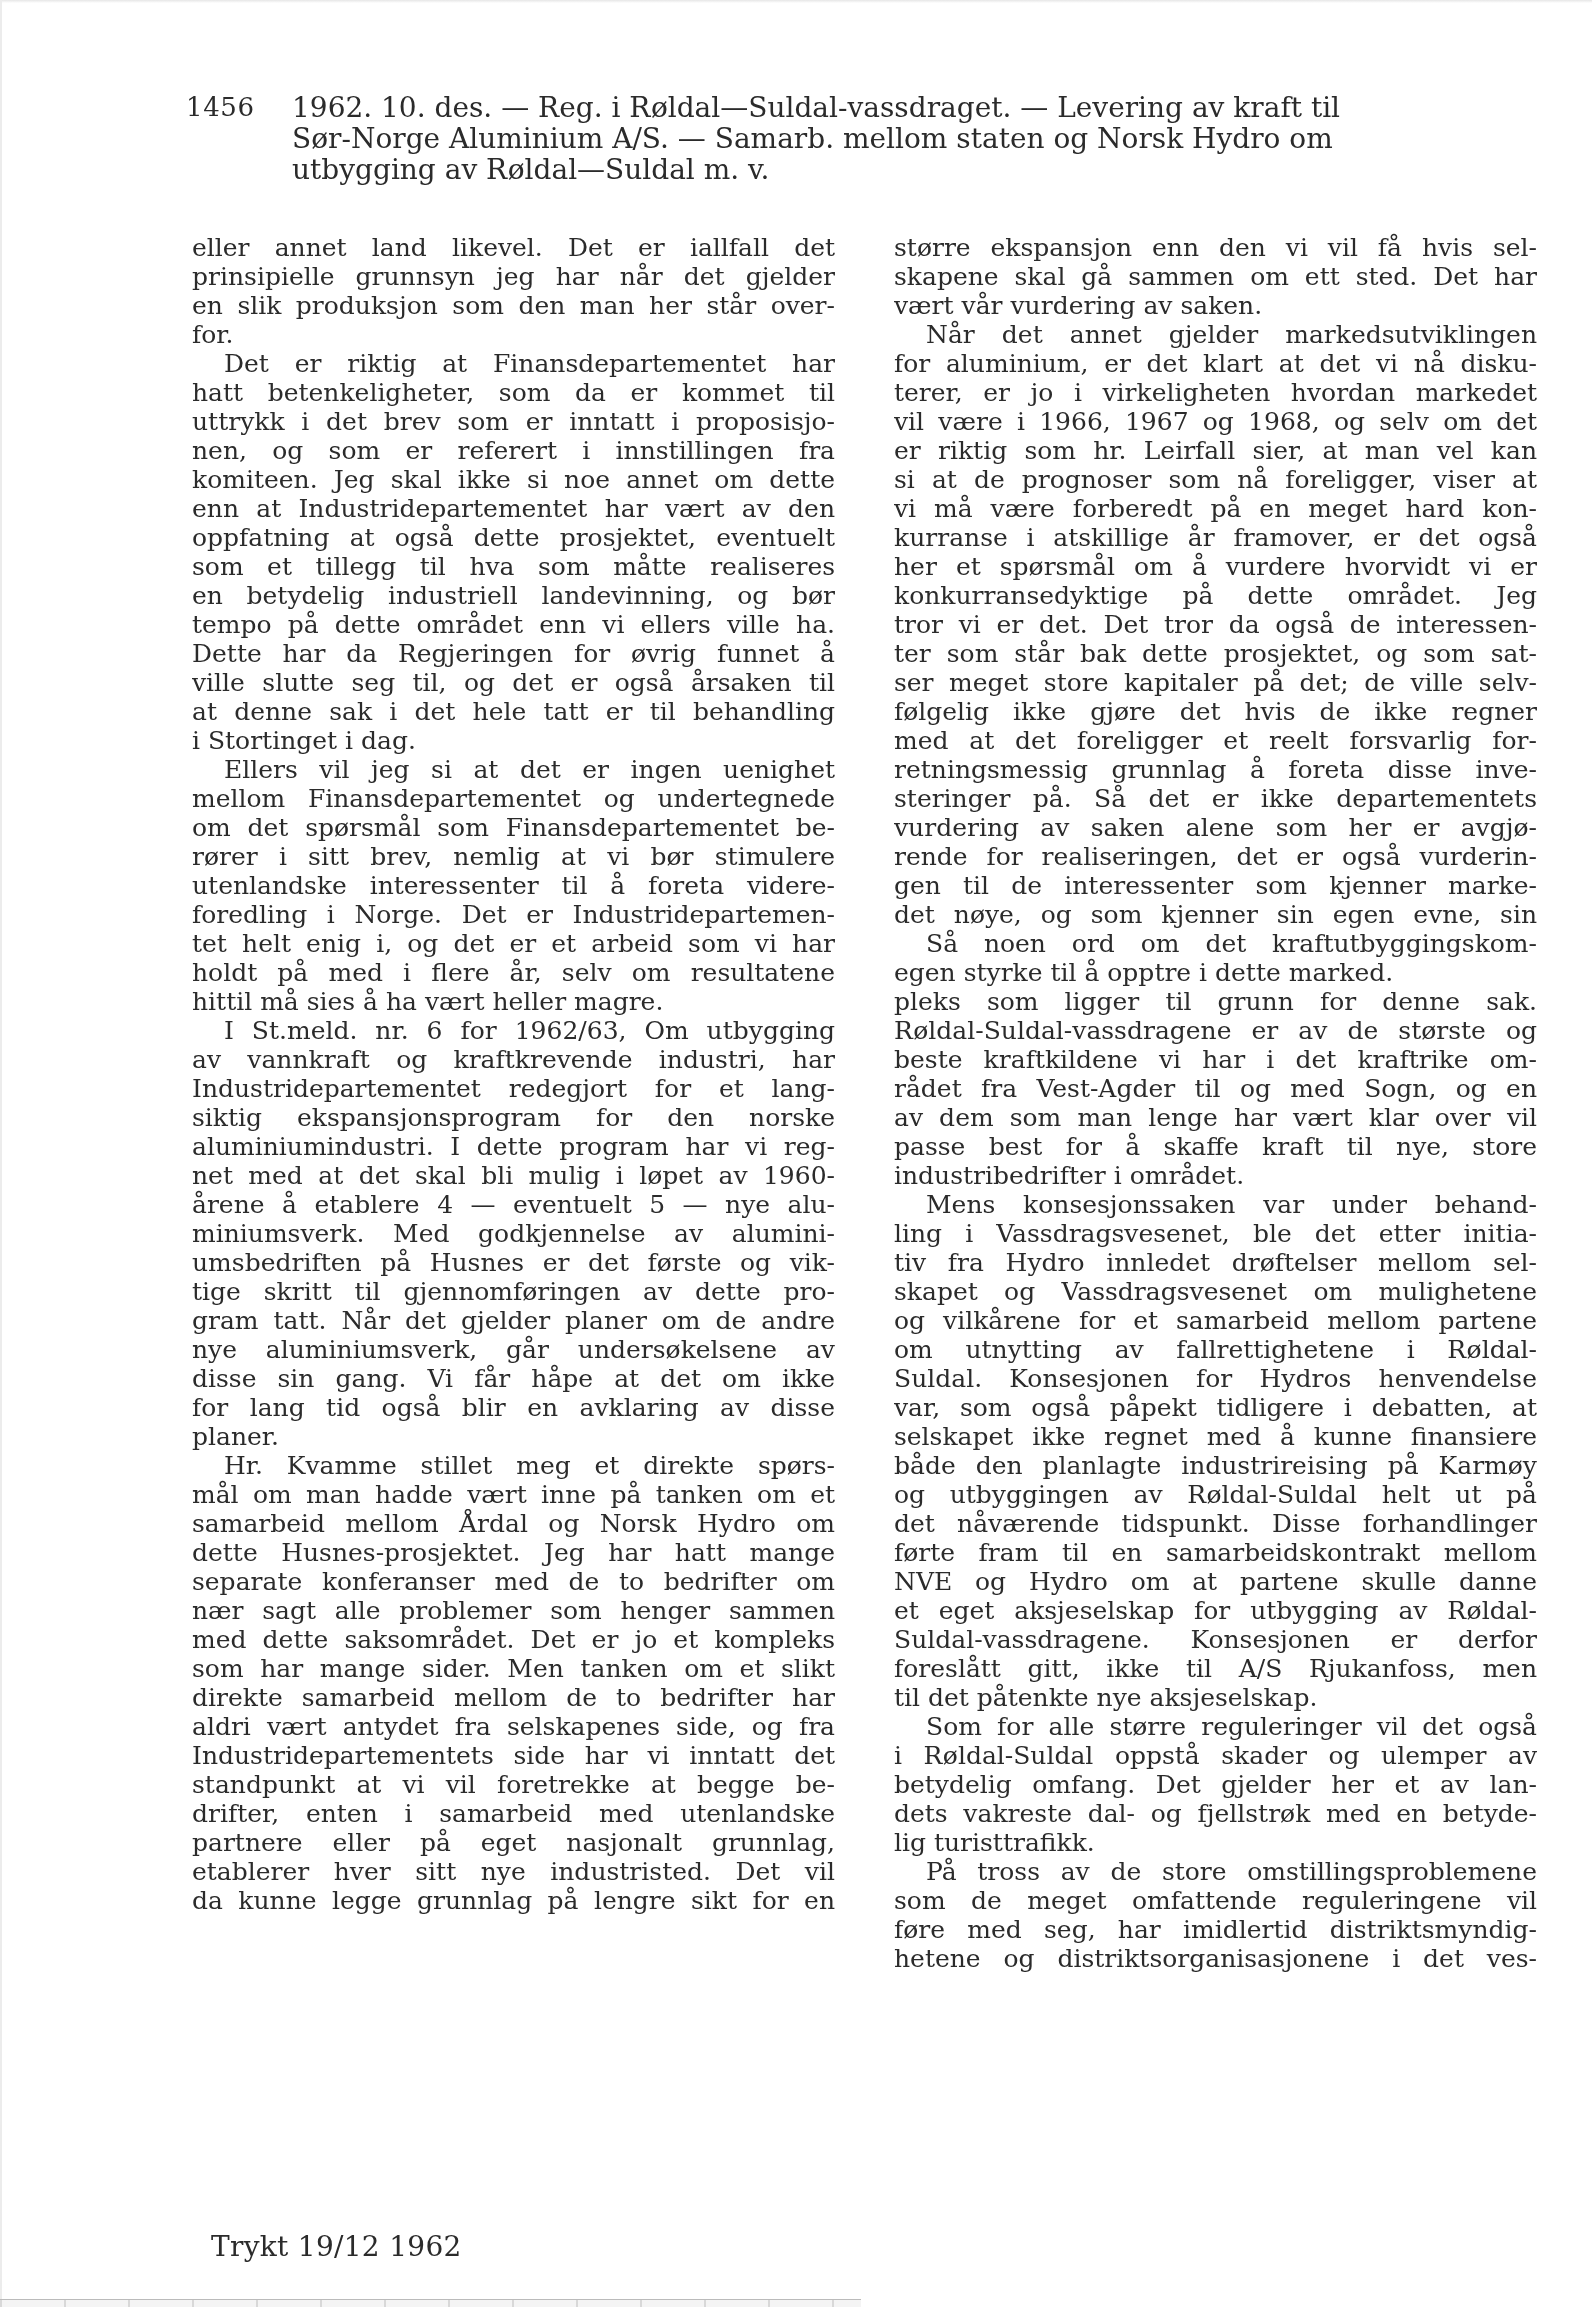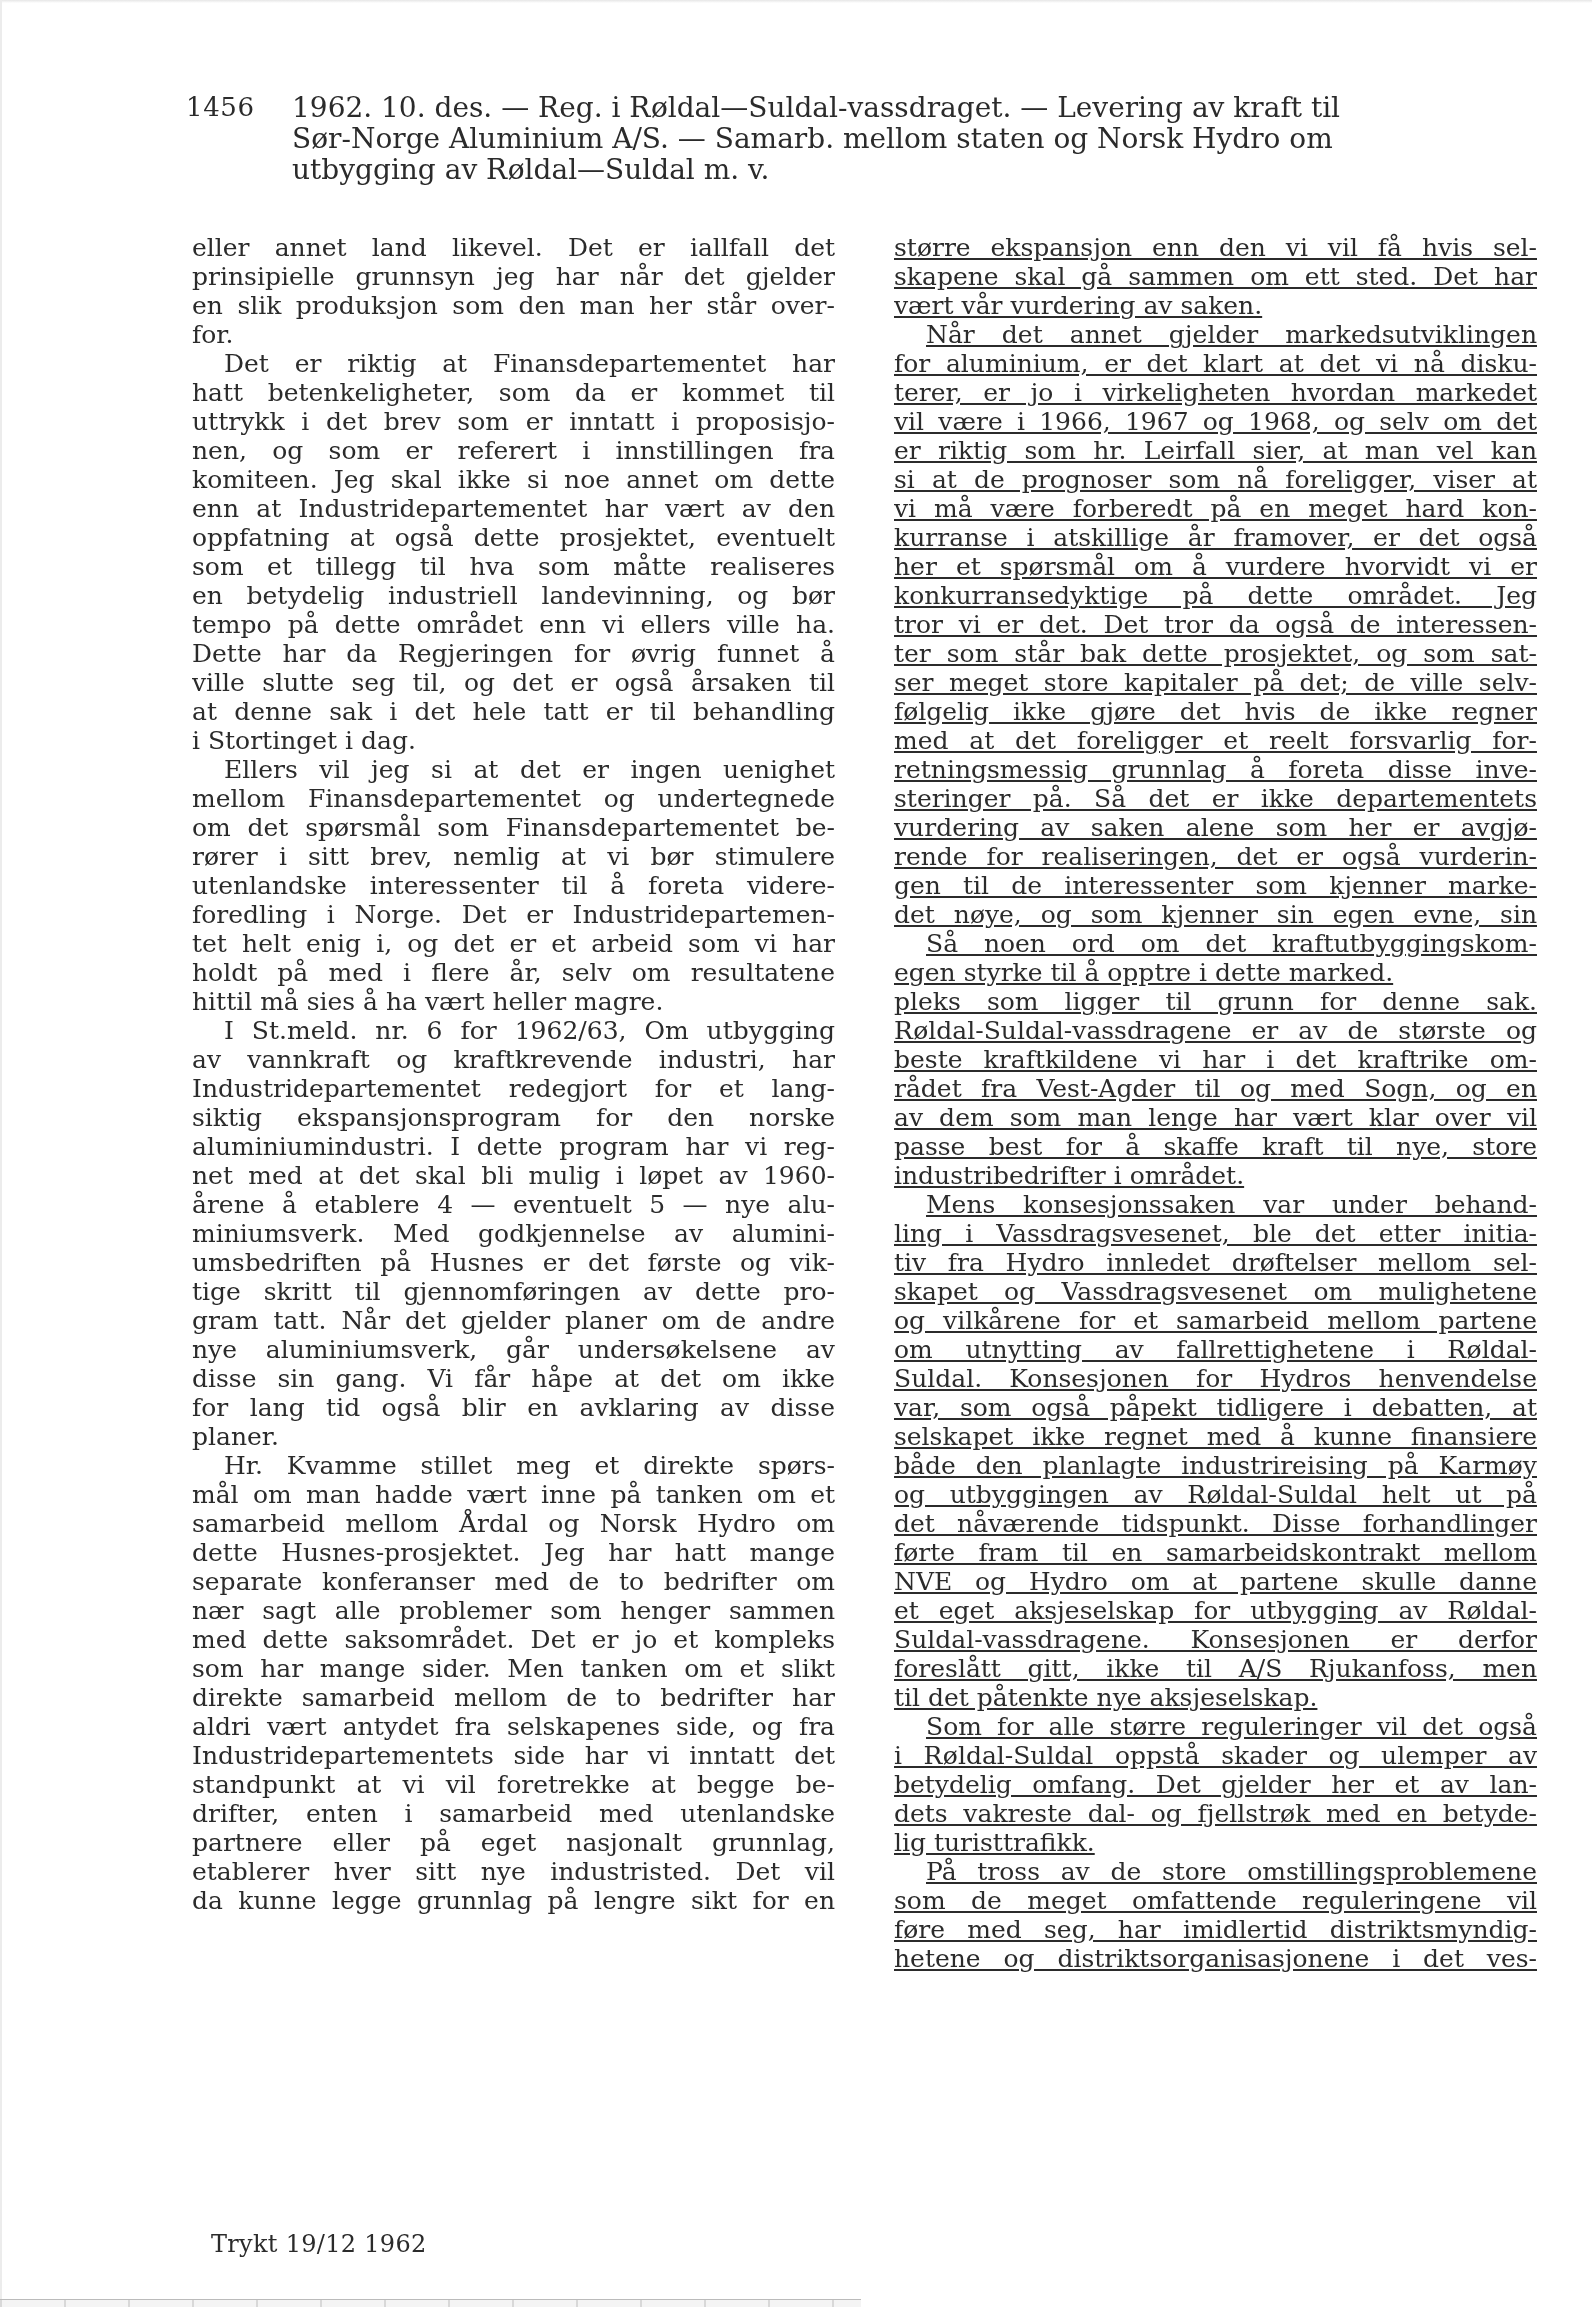--- a/index.html
+++ b/index.html
@@ -24,30 +24,30 @@
     position: absolute; left: 292px; top: 92px; width: 1103px;
     font-size: 28px; line-height: 31px; text-align: left;
   }
   .running-head .rh-line { display: block; white-space: nowrap; }
   .column {
     position: absolute; top: 233px; width: 643px;
     font-size: 25px; line-height: 29px;
     text-align: justify; hyphens: manual;
   }
   .col-left { left: 192px; }
-  .col-right { left: 894px; text-decoration: underline; }
+  .col-right { left: 894px; }
   .column .line {
     display: block; white-space: nowrap; text-align: justify;
     text-align-last: justify; height: 29px; overflow: hidden;
   }
   .column .line.last { text-align-last: left; }
   .column .line.indent { padding-left: 32px; }
   .printed-date {
     position: absolute; left: 211px; top: 2230px;
-    font-size: 24px; letter-spacing: 0.3px;
+    font-size: 28px; letter-spacing: 0.3px;
   }
   .scan-strip {
     position: absolute; left: 0; top: 2299px; width: 861px; height: 7.7px;
     background: repeating-linear-gradient(90deg, #d8d8d8 0 1.7px, #f4f4f4 1.7px 64px);
     border-top: 0.6px solid #bbbbbb;
   }
 </style>
 </head>
 <body>
 

